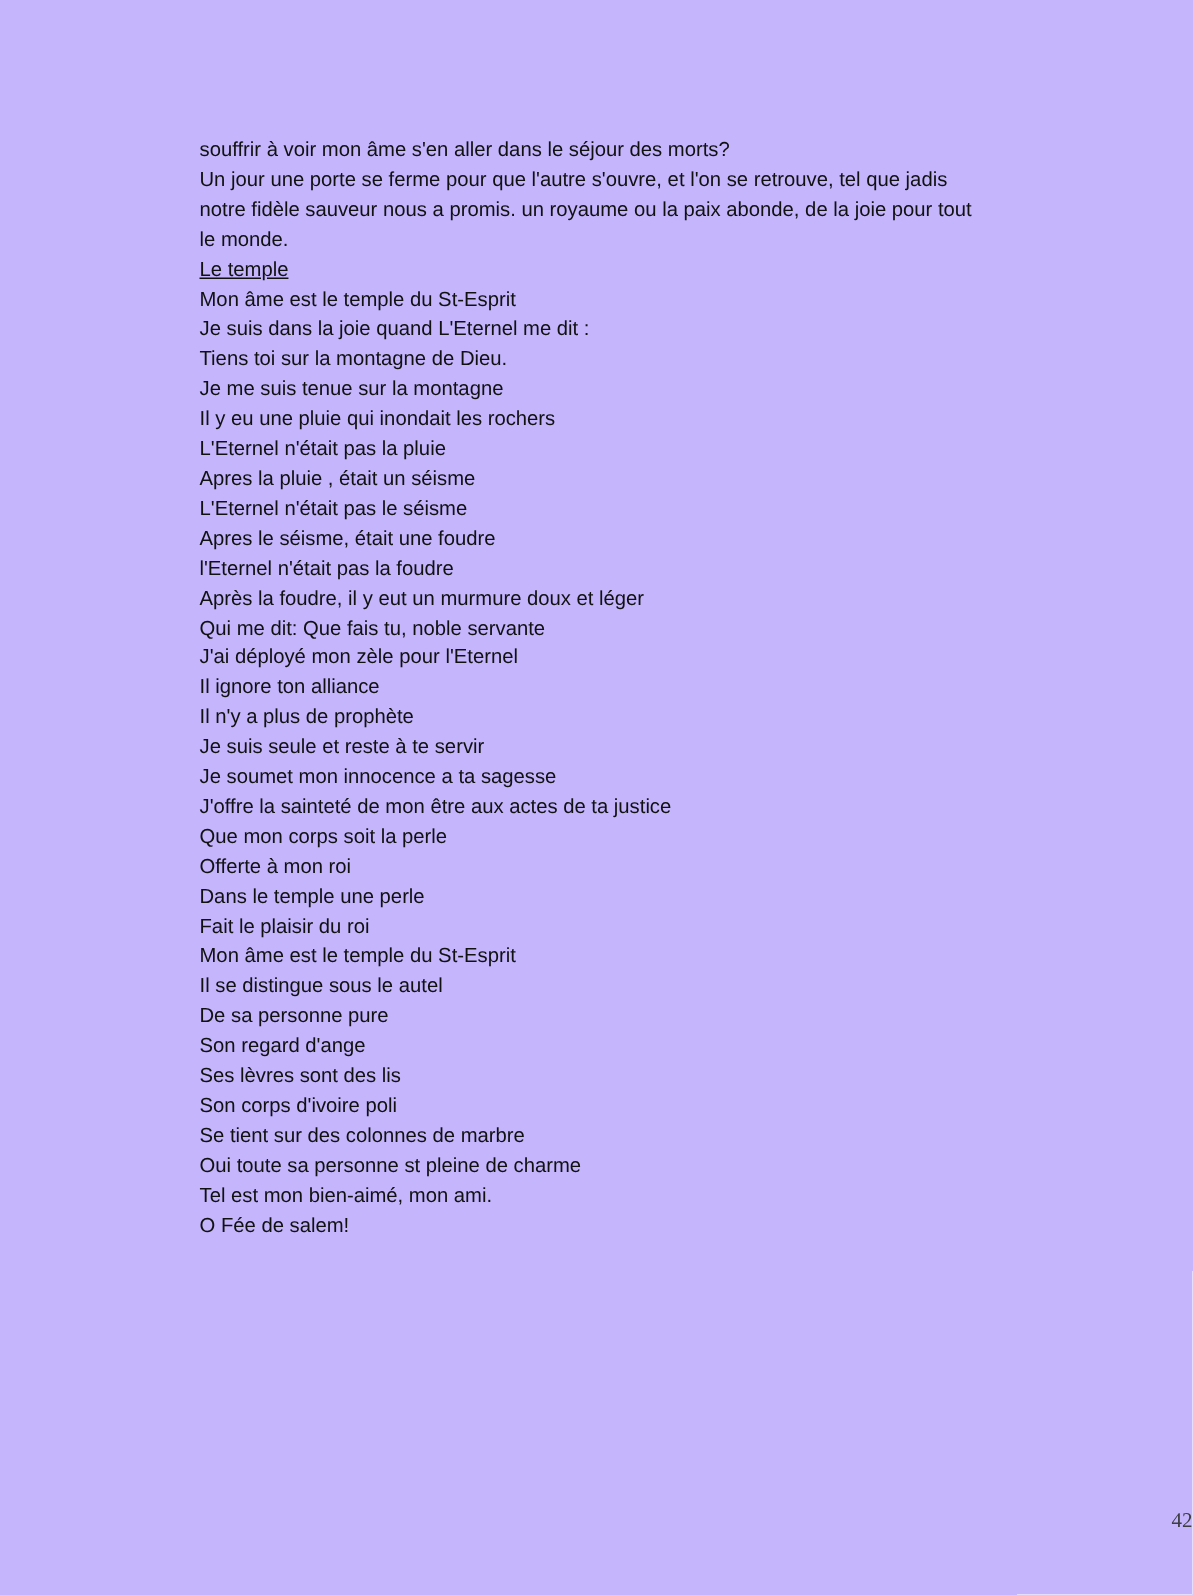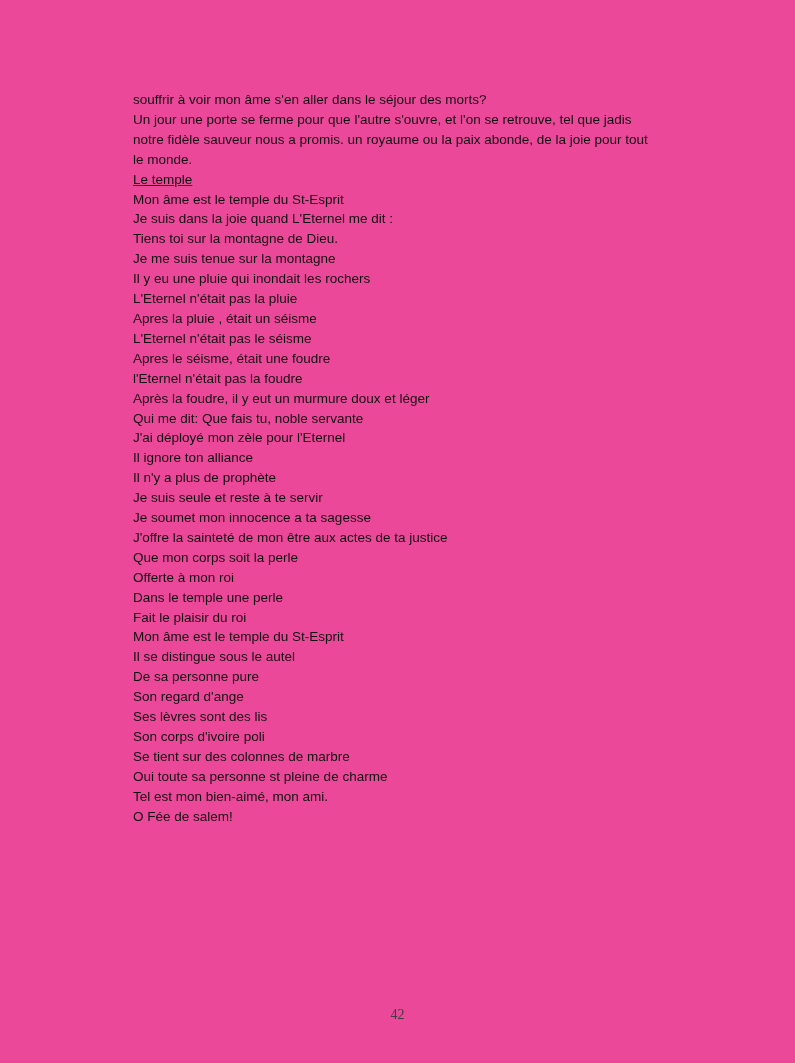--- a/index.html
+++ b/index.html
@@ -4,21 +4,21 @@
 <style>
   html, body {
     margin: 0;
     padding: 0;
     background: #ffffff;
   }
   .page {
     position: relative;
     width: 795px;
     height: 1063px;
-    background: #ec4899;
+    background: #c4b5fd;
     overflow: hidden;
     font-family: "Liberation Sans", sans-serif;
   }
   .content {
     position: absolute;
     left: 133px;
     top: 90px;
     width: 548px;
     font-size: 13.5px;
     line-height: 19.9px;
@@ -28,21 +28,21 @@
     white-space: pre-wrap;
   }
   .line.underline {
     text-decoration: underline;
   }
   .footer {
     position: absolute;
     left: 0;
     right: 0;
     top: 1007px;
-    text-align: center;
+    text-align: right;
     font-family: "Liberation Serif", serif;
     font-size: 14px;
     color: #3d3d42;
   }
 </style>
 </head>
 <body>
 
 <div class="page">
   <div class="content">

